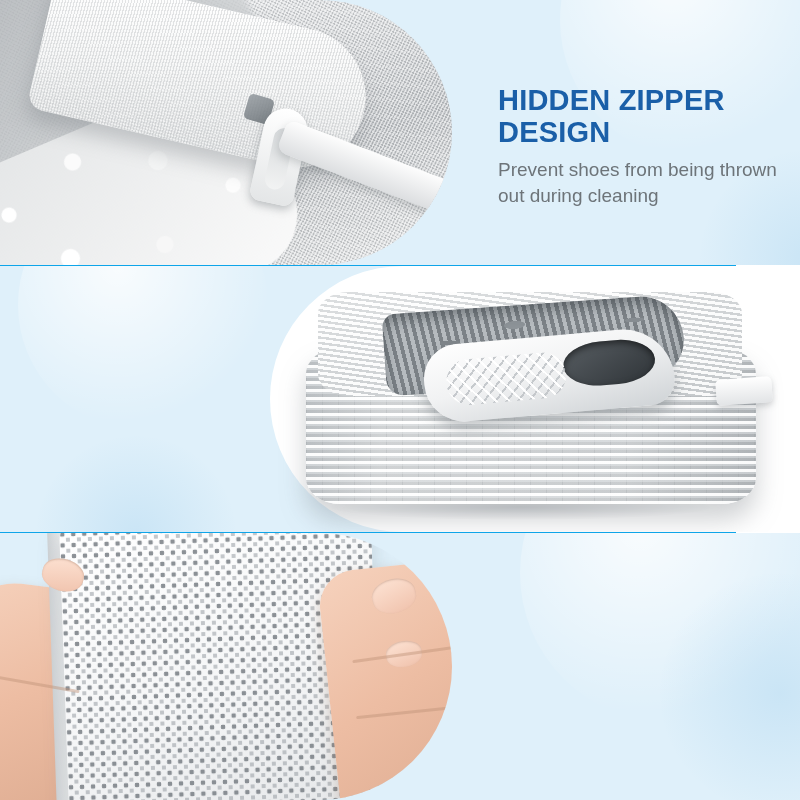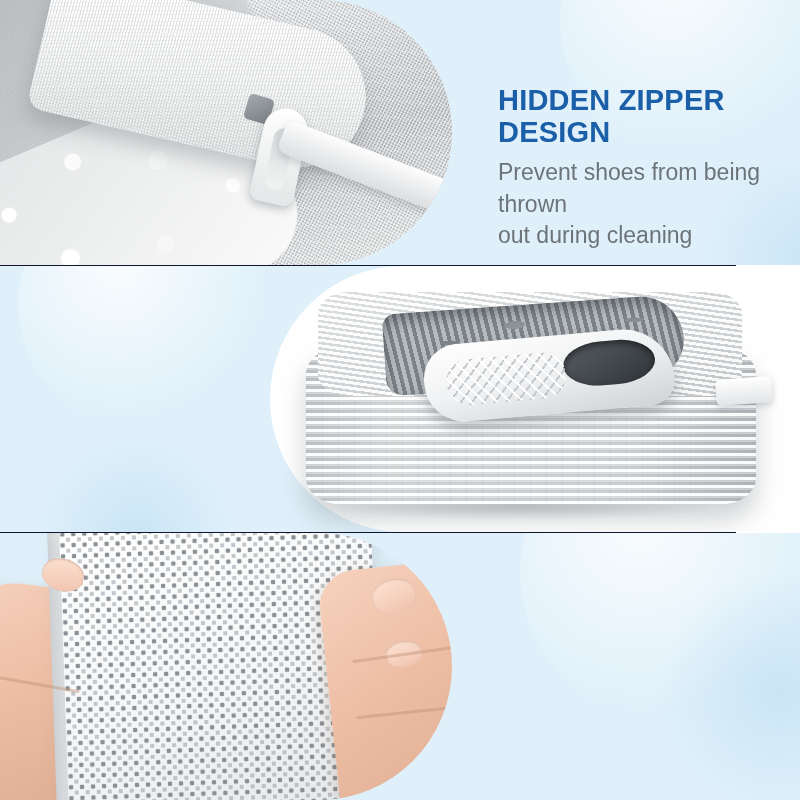--- a/index.html
+++ b/index.html
@@ -2,21 +2,21 @@
 <html><head>
 <meta charset="utf-8">
 <style>
   * { margin:0; padding:0; box-sizing:border-box; }
   html,body { width:800px; height:800px; }
   body {
     font-family:"Liberation Sans", sans-serif;
     background:#ffffff;
     overflow:hidden;
   }
-  .page { position:relative; width:736px; height:800px; background:#0f172a; }
+  .page { position:relative; width:736px; height:800px; background:#0ea5e9; }
 
   
   .panel { position:absolute; left:0; width:800px; overflow:hidden; background:#dff0fa; }
   #panel-1 { top:0px;   height:265px; }
   #panel-2 { top:266px; height:266px; }
   #panel-3 { top:533px; height:267px; }
 
   
   .blob { position:absolute; border-radius:50%; pointer-events:none; }
   .blob.light { background:radial-gradient(circle at 40% 35%, rgba(255,255,255,.80), rgba(255,255,255,0) 70%); }
@@ -208,21 +208,21 @@
     color:#1a5fa8;
     font-size:29px;
     font-weight:bold;
     line-height:1.11;
     letter-spacing:.2px;
     text-transform:uppercase;
     white-space:pre-line;
   }
   .subheading {
     color:#6d7479;
-    font-size:23px;
+    font-size:19px;
     line-height:1.36;
     margin-top:9px;
     white-space:pre-line;
   }
 </style>
 </head>
 <body>
 
 <div class="page">
 

